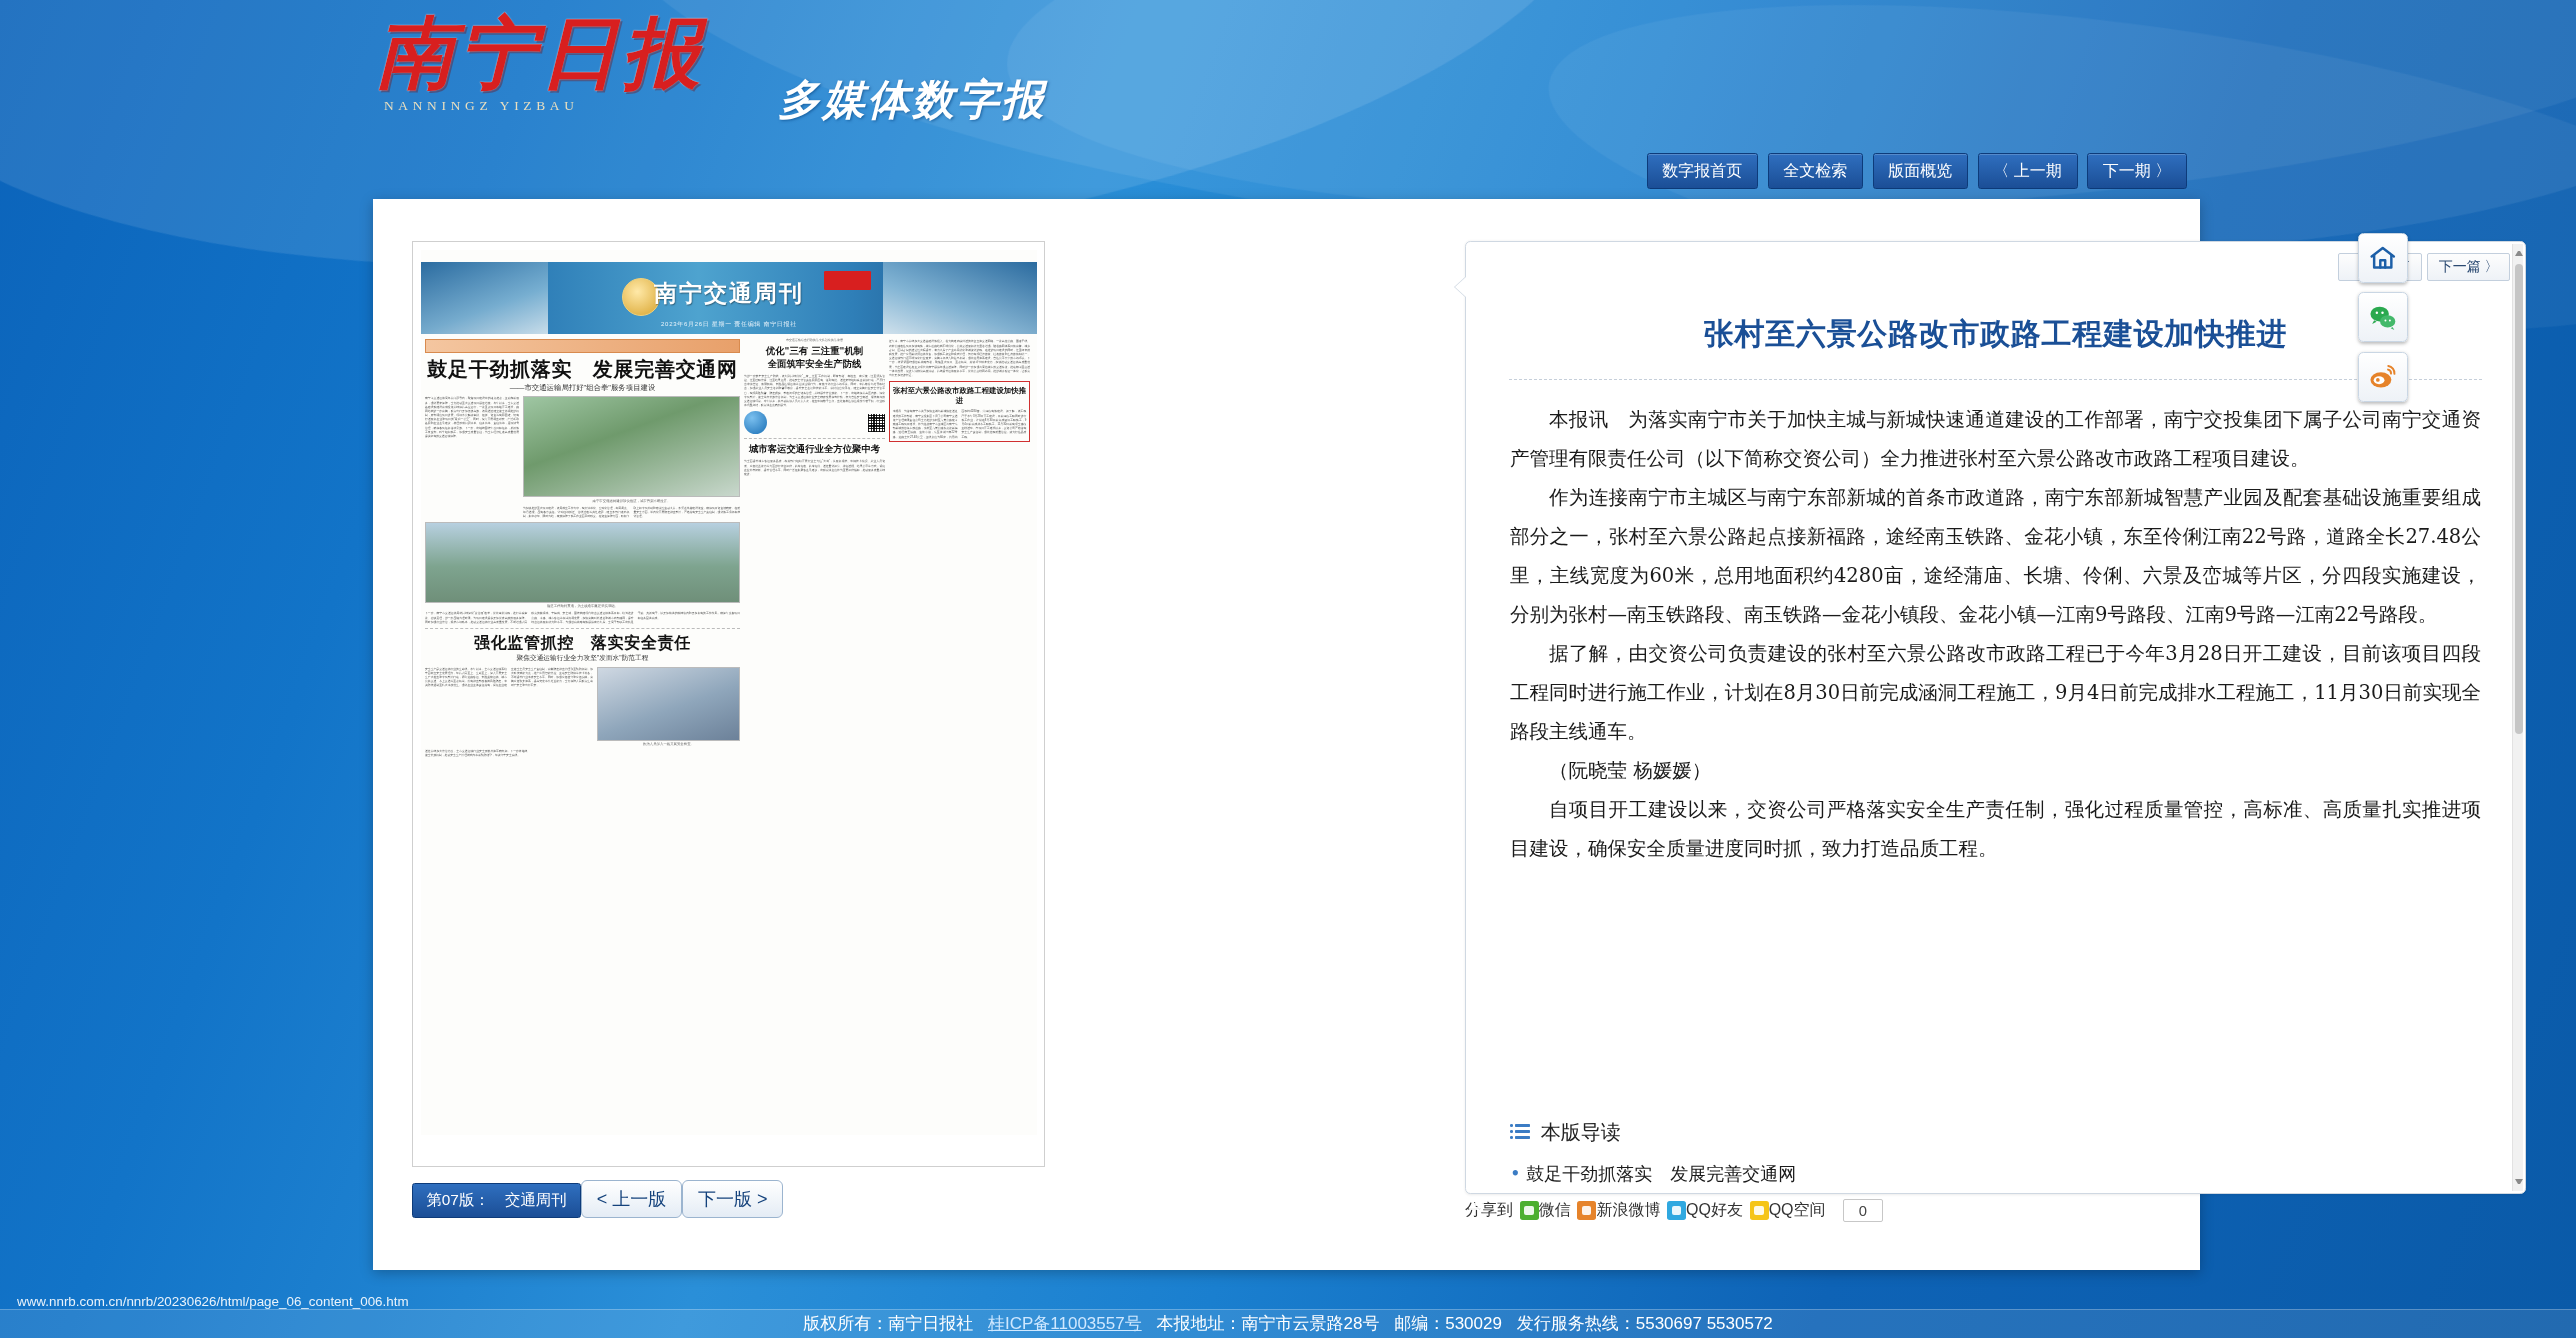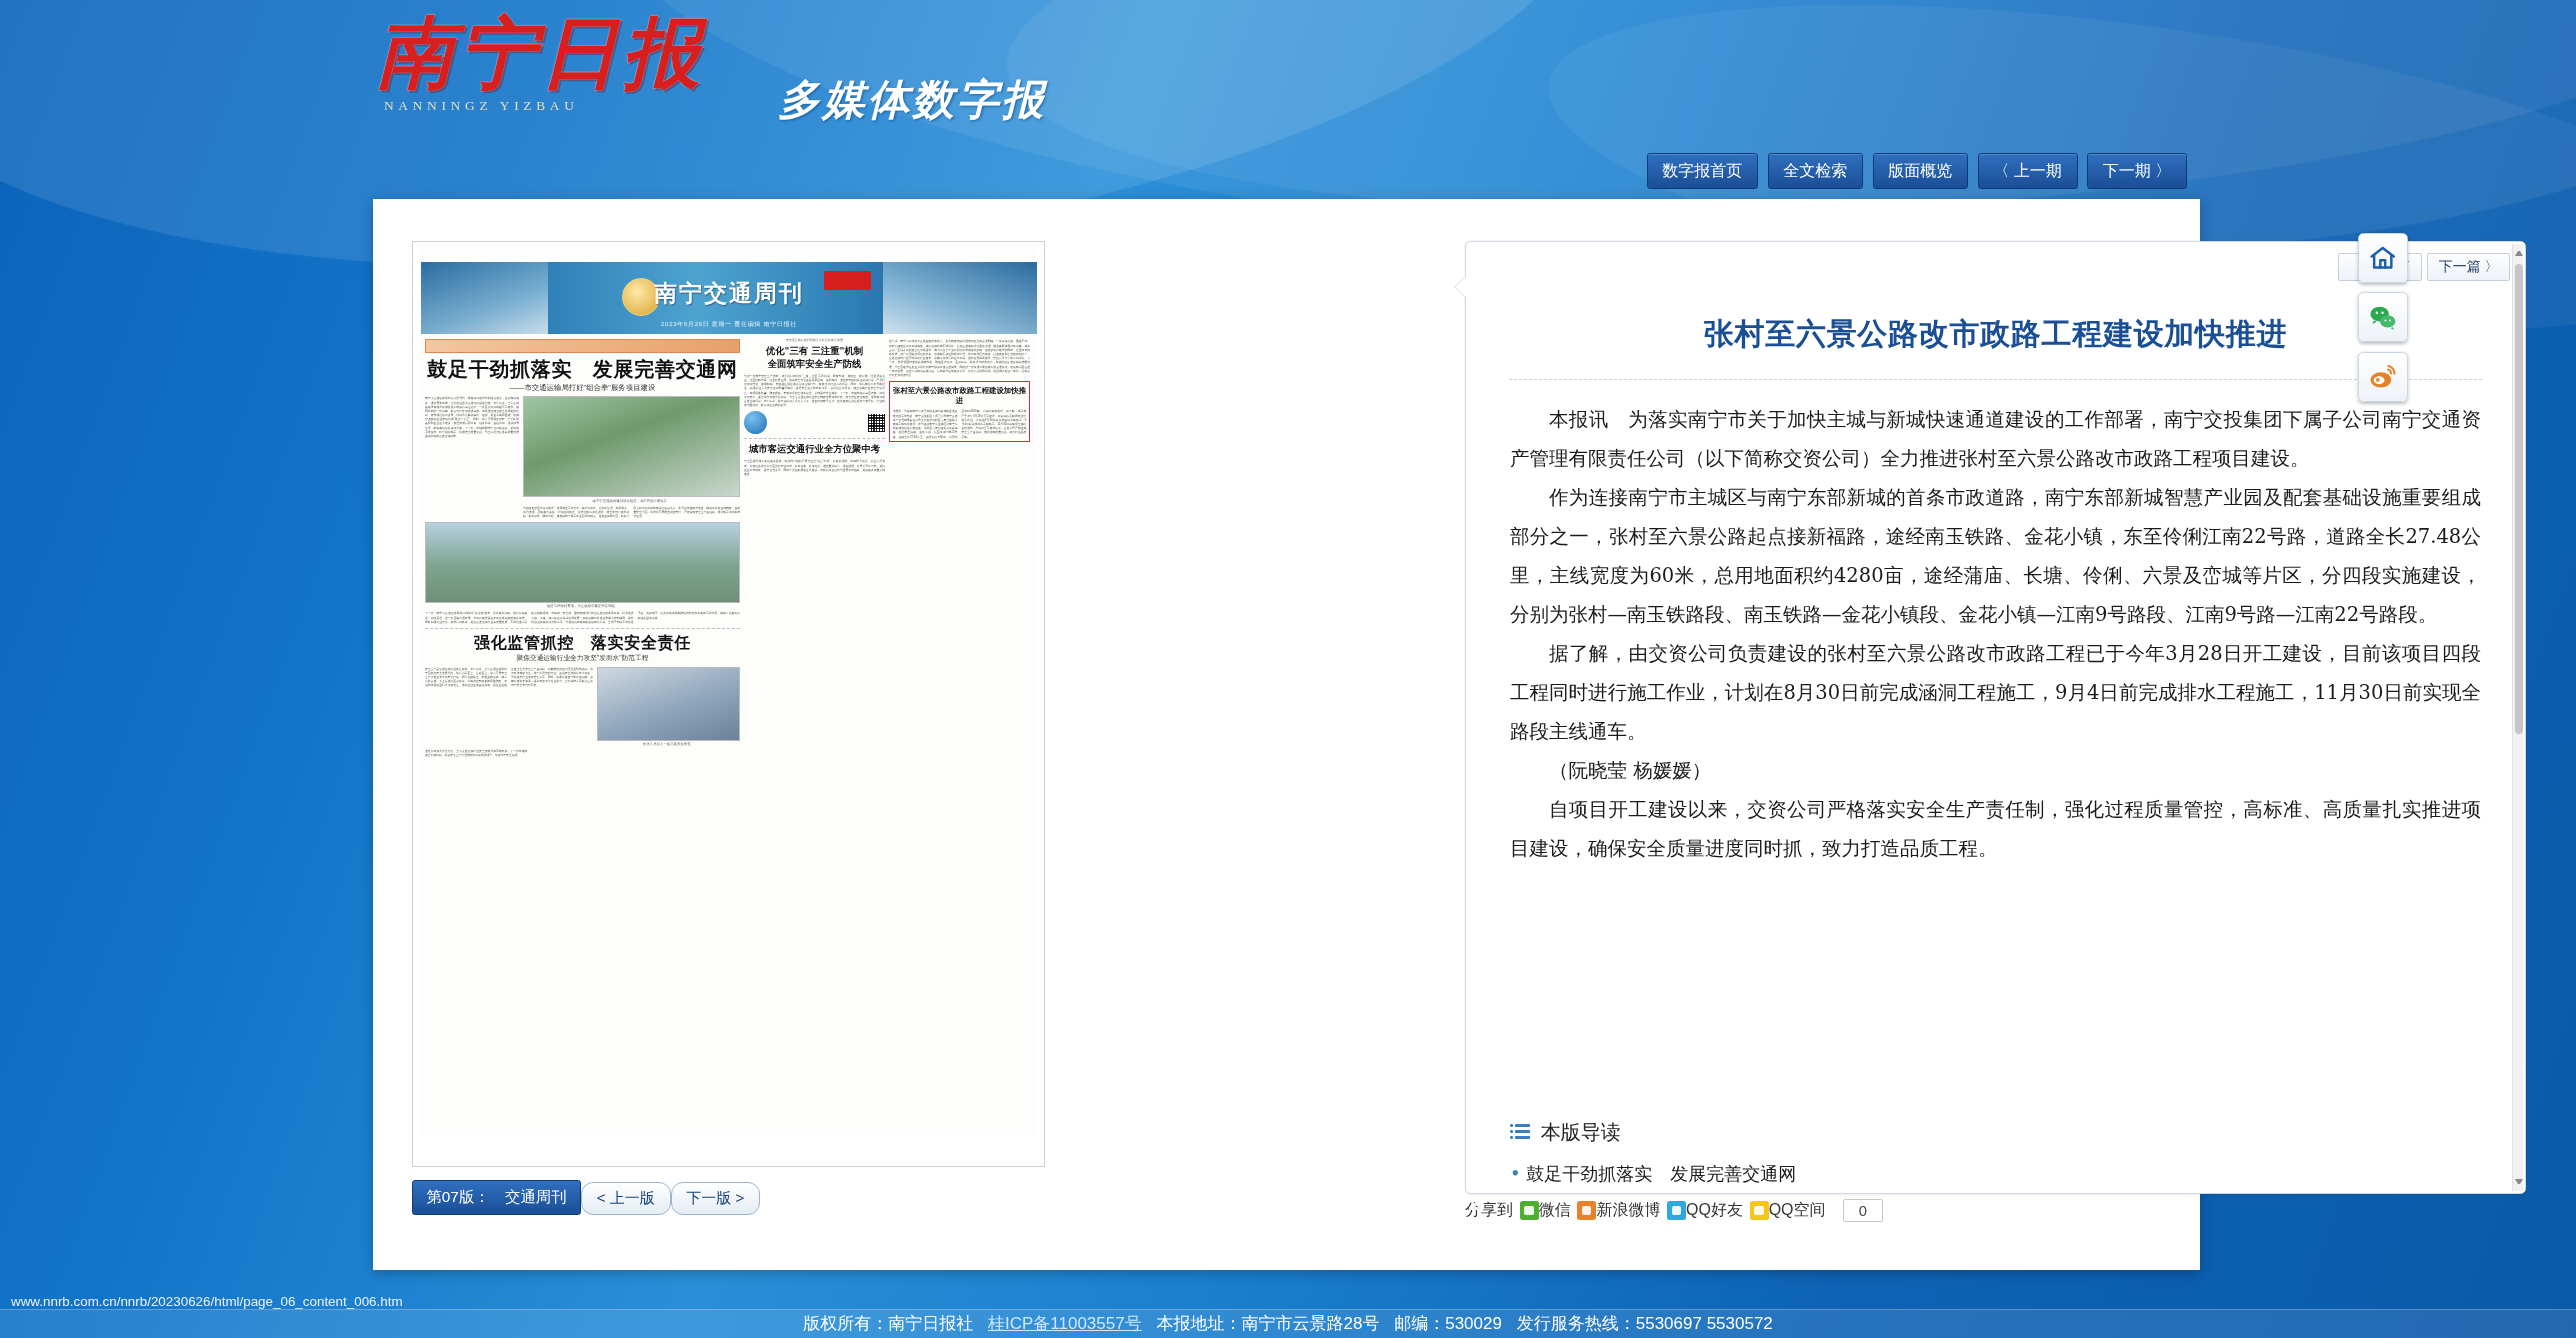--- a/index.html
+++ b/index.html
@@ -181,22 +181,22 @@
     position: absolute; left: 39px; top: 981px; width: 633px;
     display: flex; align-items: flex-end; 
   }
   .page-label {
     background: linear-gradient(#2f6fbf,#1b4e96);
     border: 0.7px solid #0d3b7a; color: #fff; font-size: 15.4px;
     padding: 6px 13.4px; border-radius: 2.7px; white-space: nowrap; cursor: pointer;
   }
   .page-btn {
     background: linear-gradient(#ffffff,#e4ecf5);
-    border: 0.7px solid #9bb4cf; color: #14427c; font-size: 15px;
-    padding: 6px 14.8px; border-radius: 12px; cursor: pointer; white-space: nowrap;
+    border: 0.7px solid #9bb4cf; color: #14427c; font-size: 18px;
+    padding: 6px 14.8px; border-radius: 6px; cursor: pointer; white-space: nowrap;
   }
 
   
   .reader {
     position: absolute; left: 1092px; top: 42px;
     width: 1061px; height: 953px;
     background: #ffffff;
     border: 0.7px solid #cfd8e2;
     border-radius: 5.4px;
     box-shadow: 0 0.7px 2.7px rgba(0,0,0,0.08);
@@ -311,21 +311,21 @@
     border: 0.7px solid #c9d6e4;
     box-shadow: 0 1.3px 3.4px rgba(0,0,0,.25);
     display: flex; align-items: center; justify-content: center;
     cursor: pointer;
   }
   .side-ico svg { width: 29.5px; height: 29.5px; }
 
   
   .statusbar {
     position: absolute; left: 0; bottom: 29.5px; width: 100%;
-    font-size: 13.4px; color: #eaf3fb; padding-left: 11px;
+    font-size: 13.4px; color: #eaf3fb; padding-left: 17px;
   }
   .footer {
     position: absolute; left: 0; bottom: 0; width: 100%; height: 29.5px;
     background: rgba(255,255,255,0.10);
     border-top: 0.7px solid rgba(255,255,255,0.25);
     display: flex; align-items: center; justify-content: center;
     gap: 14.8px; color: #ffffff; font-size: 17px;
   }
   .footer a { color: #cfe8ff; text-decoration: underline; cursor: pointer; }
 </style>

